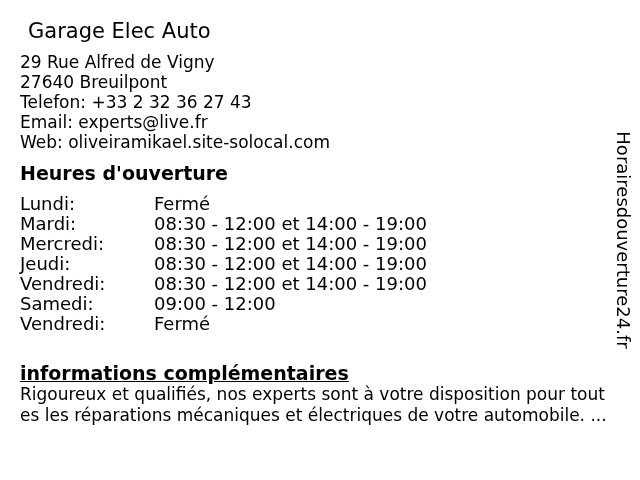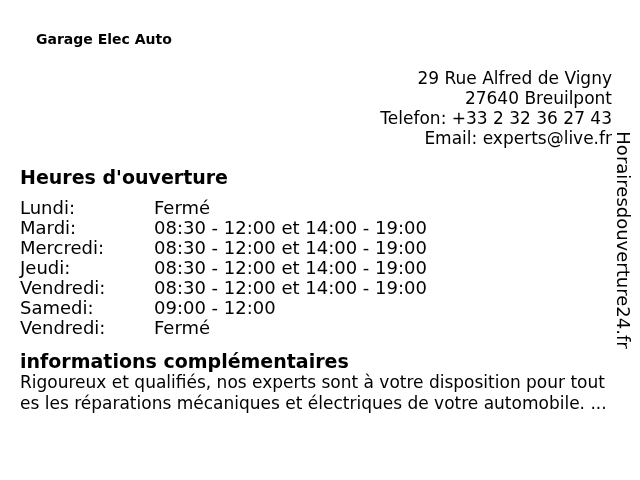--- a/index.html
+++ b/index.html
@@ -16,51 +16,50 @@
     background: #ffffff;
     overflow: hidden;
   }
   .content {
     position: absolute;
     left: 20px;
     top: 10px;
     width: 592px;
   }
   .biz-title {
-    font-size: 14px;
-    font-weight: bold;
+    font-size: 21px;
+    font-weight: normal;
     line-height: 26px;
-    margin: 16px;
+    margin: 8px;
   }
   .contact {
     margin-top: 8px;
     font-size: 17px;
     line-height: 20px;
-    text-align: right;
   }
   .contact div { white-space: nowrap; }
   .section-heading {
     font-size: 19px;
     font-weight: bold;
     line-height: 22px;
     margin: 0;
   }
-  .hours-heading { margin-top: 18px; }
+  .hours-heading { margin-top: 10px; }
   .hours-table {
     margin-top: 10px;
     font-size: 18px;
     line-height: 20px;
   }
   .hours-row { display: flex; }
   .hours-day {
     flex: 0 0 120px;
     white-space: nowrap;
   }
   .hours-time { white-space: nowrap; margin-left: 14px; }
-  .info-heading { margin-top: 12px; }
+  .info-heading { margin-top: 28px; text-decoration: underline; }
   .info-text {
     font-size: 17px;
     line-height: 21px;
     width: 590px;
     word-break: break-all;
   }
   .watermark {
     position: absolute;
     right: 8px;
     top: 50%;
@@ -77,20 +76,21 @@
 <div class="page">
   <div class="content">
 
     <h1 class="biz-title">Garage Elec Auto</h1>
 
     <div class="contact">
       <div>29 Rue Alfred de Vigny</div>
       <div>27640 Breuilpont</div>
       <div>Telefon: +33 2 32 36 27 43</div>
       <div>Email: experts@live.fr</div>
+      <div>Web: oliveiramikael.site-solocal.com</div>
     </div>
 
     <h2 class="section-heading hours-heading">Heures d'ouverture</h2>
 
     <div class="hours-table">
       <div class="hours-row">
         <span class="hours-day">Lundi:</span>
         <span class="hours-time">Fermé</span>
       </div>
       <div class="hours-row">

